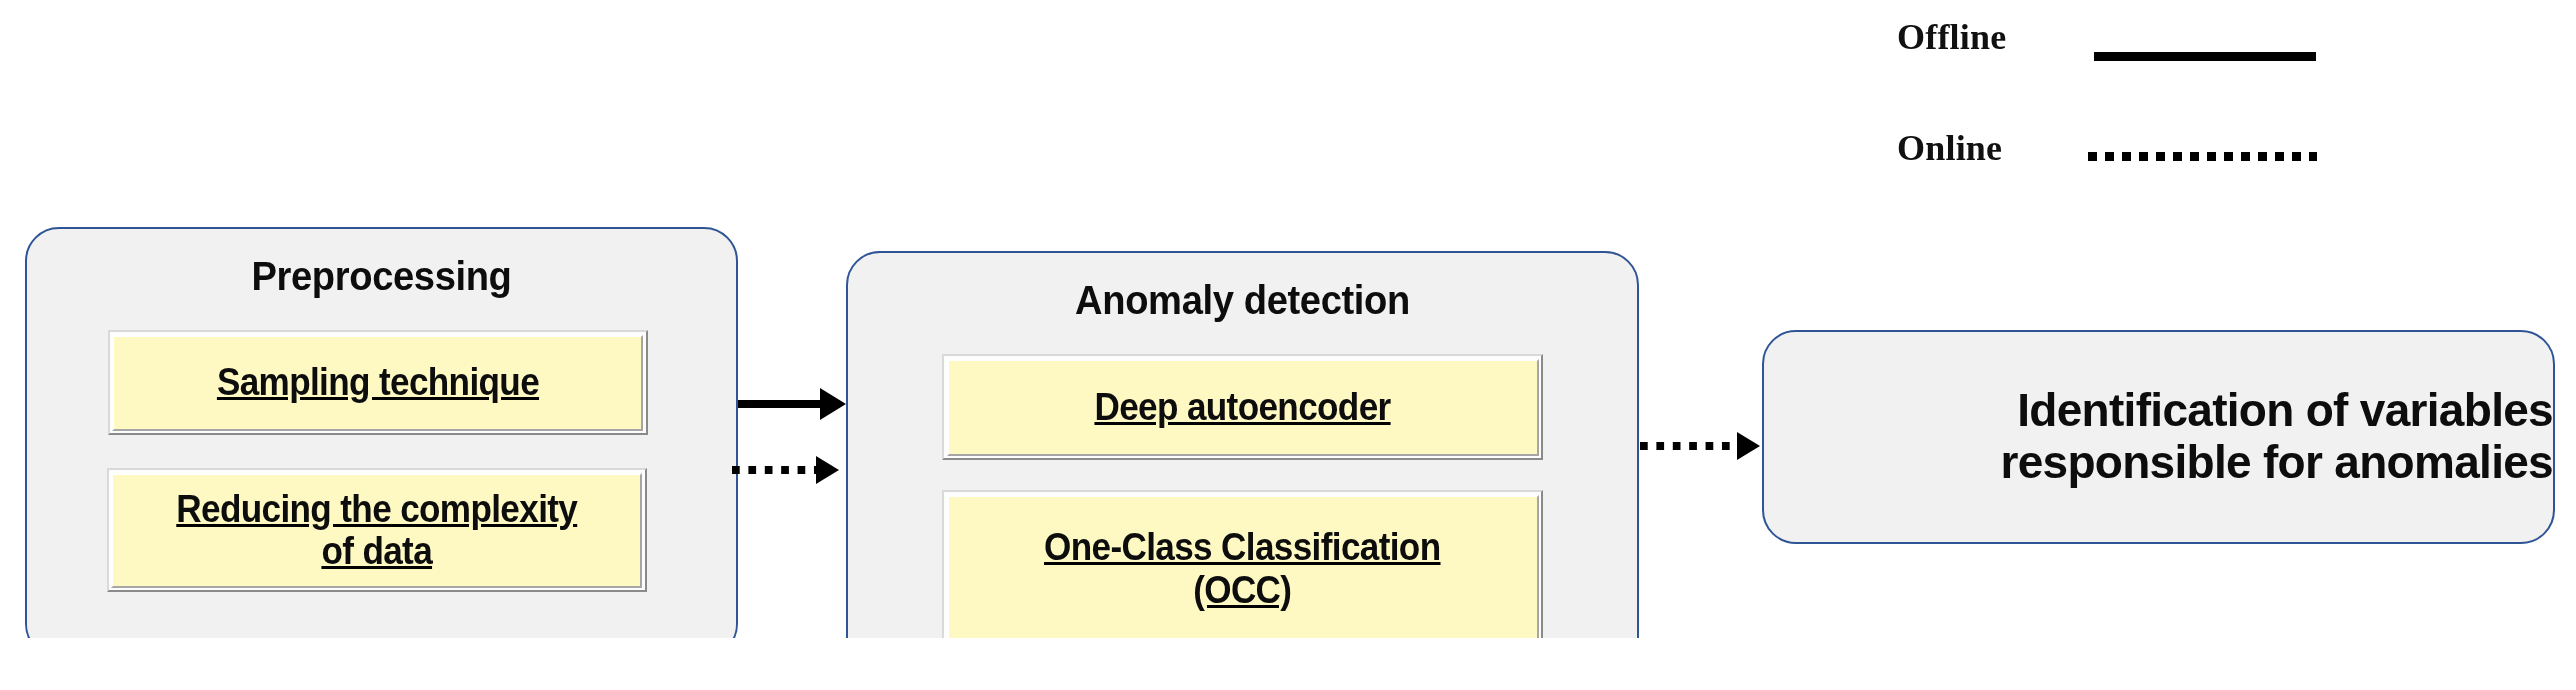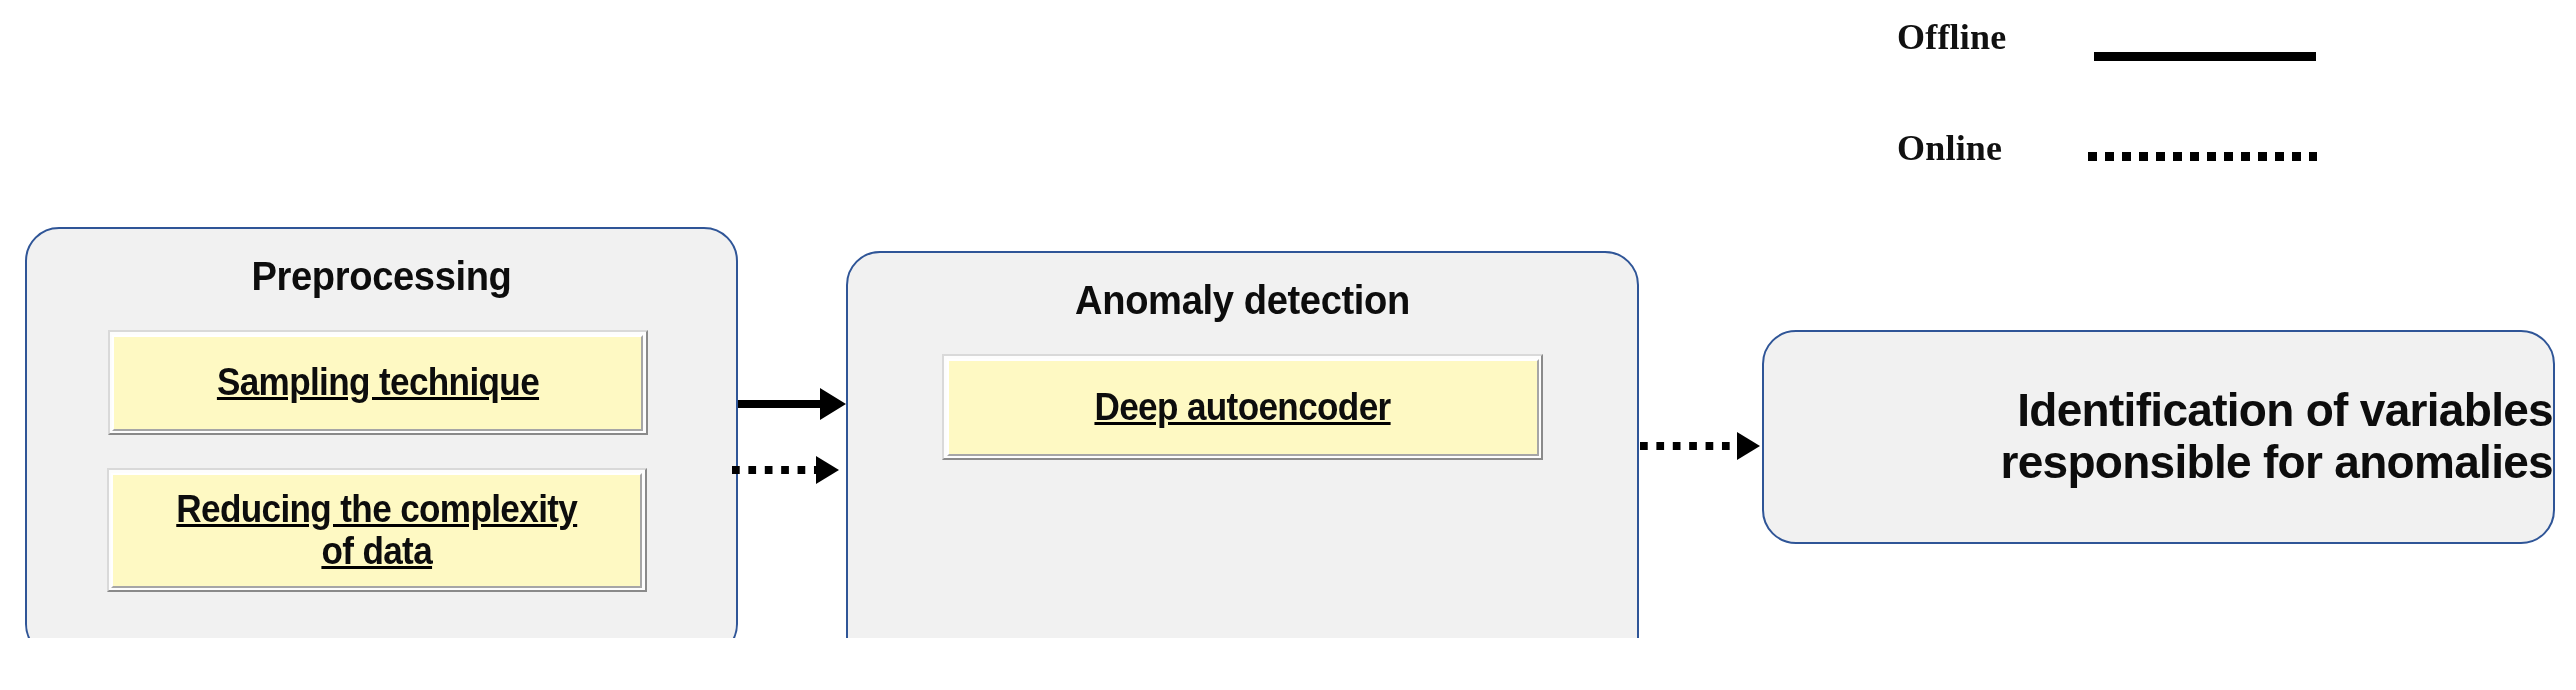--- a/index.html
+++ b/index.html
@@ -187,20 +187,26 @@
 
   <div class="stage" style="left:846px; top:227px; width:793px; height:431px;margin-top:24px;">
     <div class="stage-title" style="top:24px;">Anomaly detection</div>
 
     <div class="inner-box" style="left:94px; top:101px; width:601px; height:106px;">
       <div class="inner-face">
         <span class="inner-label">Deep autoencoder</span>
       </div>
     </div>
 
+    <div class="inner-box" style="left:94px; top:237px; width:601px; height:157px;">
+      <div class="inner-face">
+        <span class="inner-label">One-Class Classification
+(OCC)</span>
+      </div>
+    </div>
   </div>
 
   <div class="arrow" style="left:1640px; top:432px;">
     <div class="arrow-line-dotted" style="width:98px;"></div>
     <div class="arrow-head-small"></div>
   </div>
 
   <div class="stage" style="left:1762px; top:330px; width:793px; height:214px;">
     <div class="stage-body">Identification of variables
 responsible for anomalies</div>

